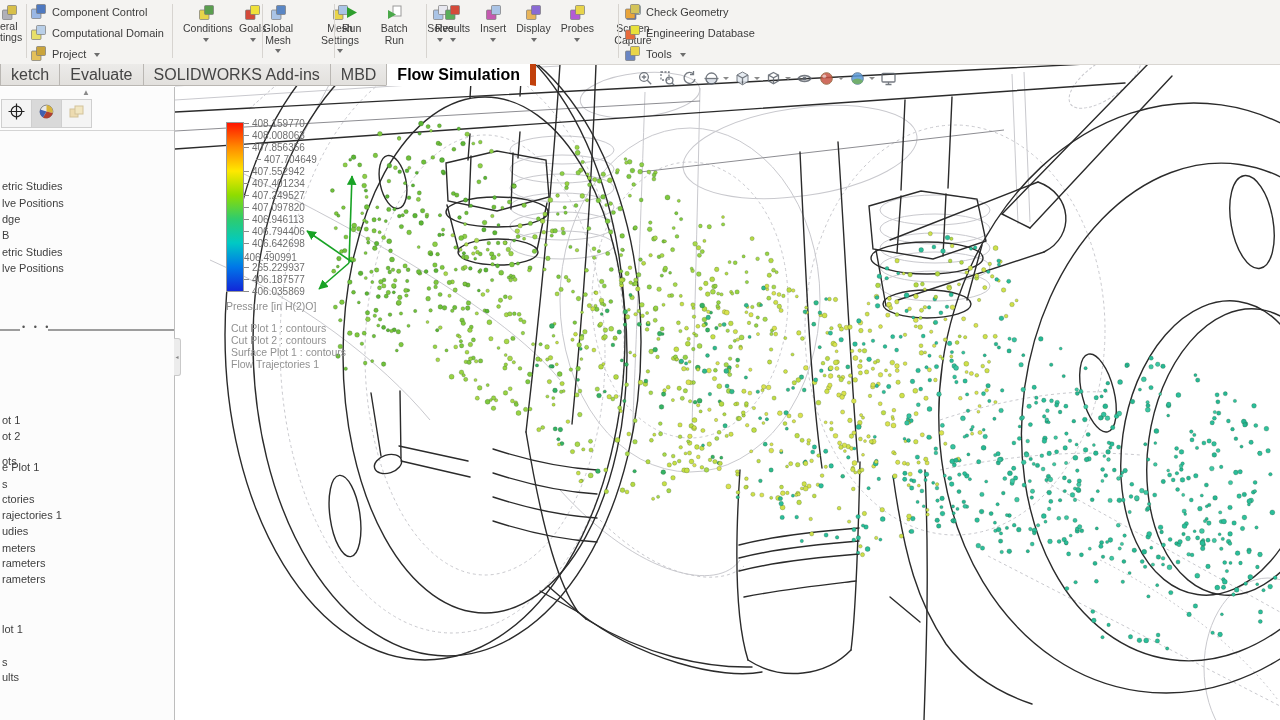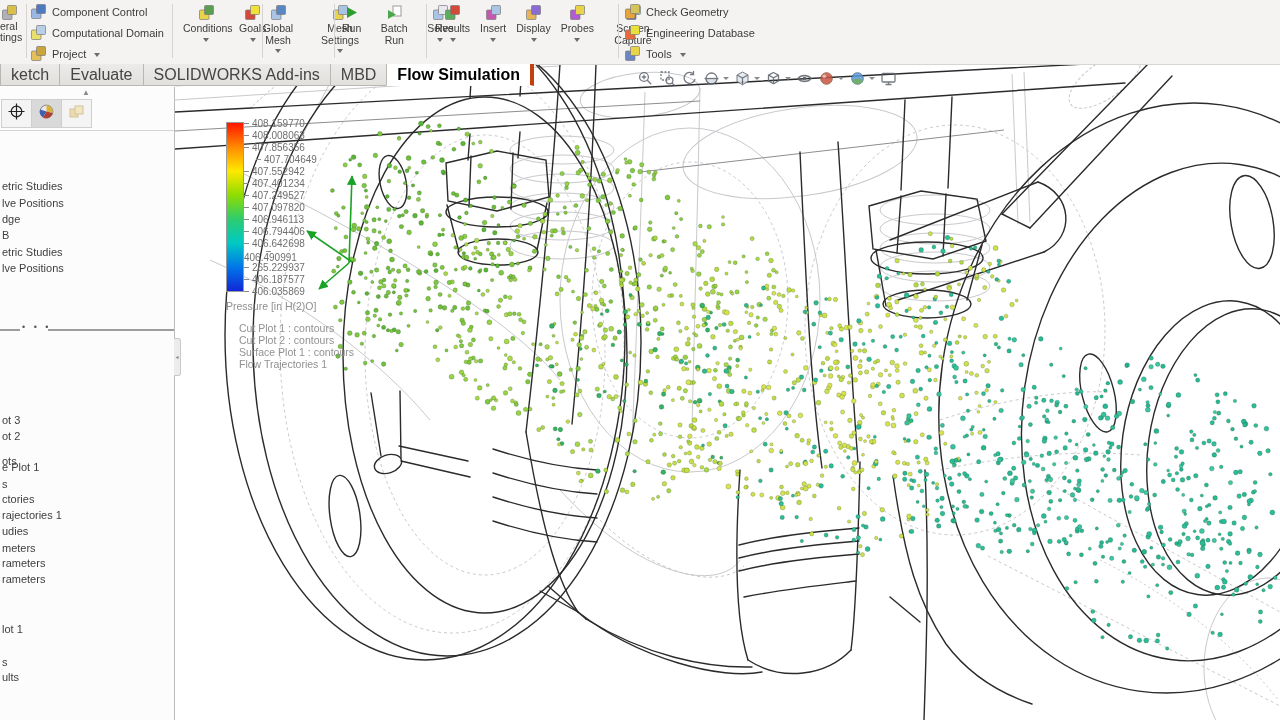--- a/index.html
+++ b/index.html
@@ -26,21 +26,21 @@
          border-top:4px solid #6d6d6d;margin-top:3px;}
   .icon16{width:17px;height:17px;display:inline-block;flex:0 0 auto;}
   #grp-clip{position:absolute;left:0;top:0;width:39px;height:64px;overflow:hidden;}
   #grp-clip .frag{position:absolute;left:0;font-size:10.5px;color:#3c3c3c;white-space:nowrap;}
 
   
   #tabbar{position:absolute;left:0;top:64px;height:23px;z-index:31;display:flex;}
   .ctab{height:21px;line-height:21px;padding:0 10px;font-size:16px;color:#444;
         background:linear-gradient(#ecebe9,#e2e0dd);border:1px solid #bab7b3;border-top:none;
         border-right:none;cursor:pointer;white-space:nowrap;}
-  .ctab:last-child{border-right:4px solid #c2410c;}
+  .ctab:last-child{border-right:6px solid #c2410c;}
   .ctab.active{background:#fff;color:#000;font-weight:bold;border-bottom:1px solid #fff;}
 
   
   #sidepanel{position:absolute;left:0;top:87px;width:174px;height:633px;background:#fcfcfc;
              border-right:1px solid #bdbdbd;z-index:25;}
   #panel-top-caret{position:absolute;left:82px;top:1px;font-size:8px;color:#8a8a8a;}
   #ptabs{position:absolute;left:1px;top:12px;display:flex;}
   .ptab{width:29px;height:27px;border:1px solid #cfcfcf;border-left:none;display:flex;
         align-items:center;justify-content:center;background:#f4f4f4;cursor:pointer;}
   .ptab:first-child{border-left:1px solid #cfcfcf;}
@@ -54,21 +54,21 @@
                   border:1px solid #c9c9c9;border-left:none;border-radius:0 3px 3px 0;z-index:26;
                   font-size:6px;color:#888;text-align:center;line-height:36px;cursor:pointer;}
 
   
   #legend{position:absolute;left:226px;top:120px;z-index:10;}
   #legend-bar{position:absolute;left:0;top:2px;width:16px;height:168px;border:1px solid #9a9a9a;}
   .legrow{position:absolute;left:18px;height:12px;display:flex;align-items:center;}
   .legtick{width:5px;height:1px;background:#8a8a8a;margin-right:3px;}
   .legval{font-size:10px;color:#6f6f6f;white-space:nowrap;}
   #legend-title{position:absolute;left:0;top:180px;font-size:10.5px;color:#8f8f8f;white-space:nowrap;}
-  .legplot{position:absolute;left:13px;font-size:10.5px;color:#919191;white-space:nowrap;}
+  .legplot{position:absolute;left:5px;font-size:10.5px;color:#919191;white-space:nowrap;}
 
   
   #headsup{position:absolute;left:635px;top:67px;height:22px;display:flex;align-items:center;z-index:8;}
   .huicon{width:20px;height:20px;margin-right:2px;display:flex;align-items:center;justify-content:center;
           cursor:pointer;opacity:.85;}
   .hucaret{width:0;height:0;border-left:3px solid transparent;border-right:3px solid transparent;
            border-top:3.5px solid #8a8a8a;margin:0 3px 0 0;}
 </style>
 </head>
 <body>
@@ -2299,21 +2299,21 @@
         </div>
       </div>
     <div id="ptabs-underline"></div>
     <div id="tree">
         <div class="treeitem" style="top: 93px;">etric Studies</div>
         <div class="treeitem" style="top: 110px;">lve Positions</div>
         <div class="treeitem" style="top: 126px;">dge</div>
         <div class="treeitem" style="top: 142px;">B</div>
         <div class="treeitem" style="top: 159px;">etric Studies</div>
         <div class="treeitem" style="top: 175px;">lve Positions</div>
-        <div class="treeitem" style="top: 327px;">ot 3</div>
+        <div class="treeitem" style="top: 327px;">ot 1</div>
         <div class="treeitem" style="top: 343px;">ot 2</div>
         <div class="treeitem" style="top: 368px;">ots</div>
         <div class="treeitem" style="top: 374px;">e Plot 1</div>
         <div class="treeitem" style="top: 391px;">s</div>
         <div class="treeitem" style="top: 406px;">ctories</div>
         <div class="treeitem" style="top: 422px;">rajectories 1</div>
         <div class="treeitem" style="top: 438px;">udies</div>
         <div class="treeitem" style="top: 455px;">meters</div>
         <div class="treeitem" style="top: 470px;">rameters</div>
         <div class="treeitem" style="top: 486px;">rameters</div>

